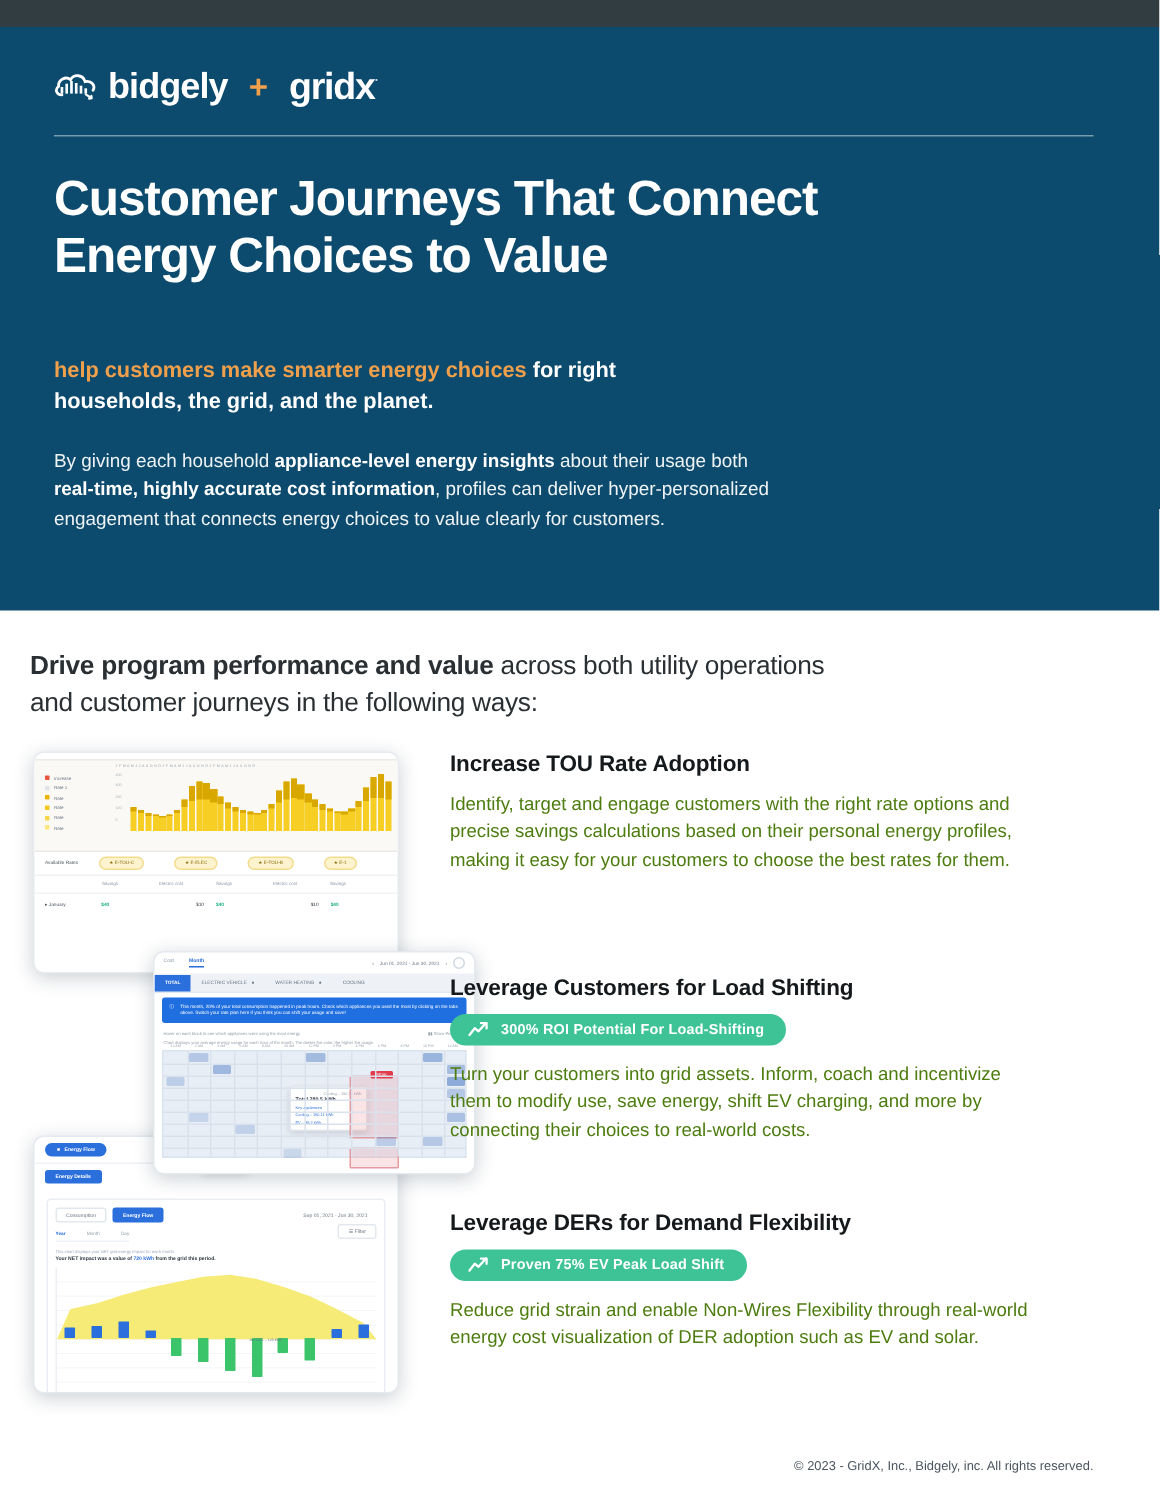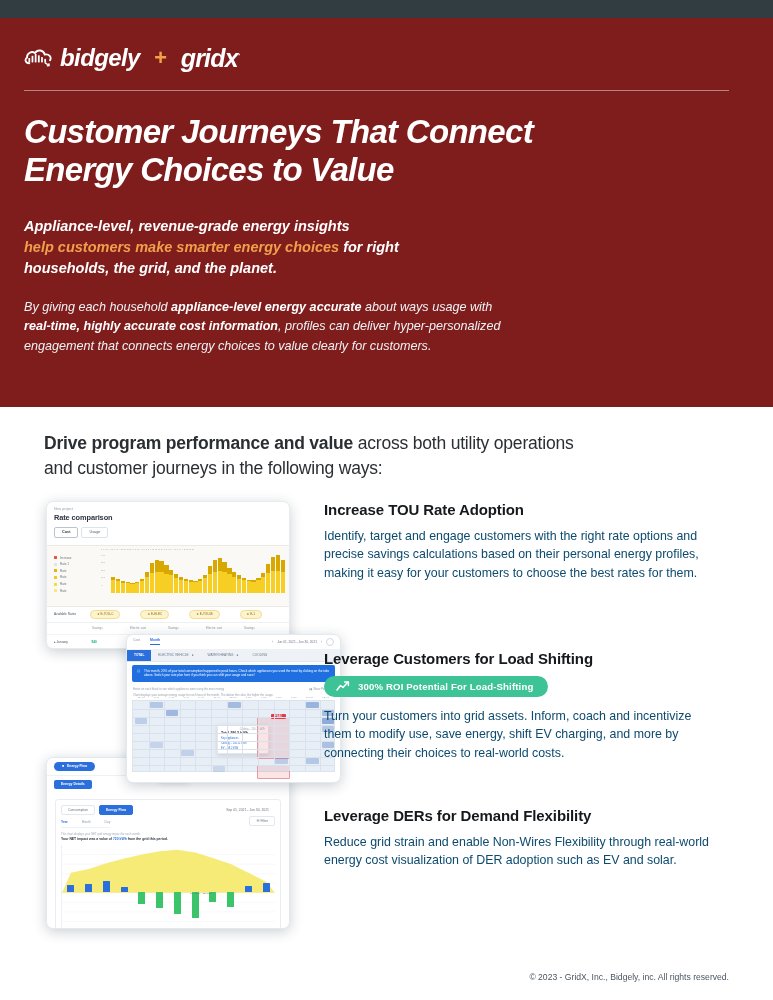--- a/index.html
+++ b/index.html
@@ -14,26 +14,25 @@
 
   
   .topbar {
     height: 18px;
     background: #323d42;
     width: 100%;
   }
 
   
   .hero {
-    background: #7f1d1d;
-    padding: 22px 44px 30px 24px;
+    background: #0c4a6e;
+    padding: 22px 44px 30px 36px;
     color: #ffffff;
     height: 389px;
     position: relative;
-    font-style: italic;
   }
 
   .logo-row {
     display: flex;
     align-items: center;
     gap: 9px;
     height: 36px;
     margin-bottom: 14px;
   }
   .logo-mark { width: 30px; height: 22px; display:block; }
@@ -89,21 +88,21 @@
     margin-top: 19px;
     font-size: 12.6px;
     line-height: 1.55;
     max-width: 492px;
     color: #eef3f5;
     font-weight: 400;
   }
   .hero-p b { font-weight: 700; color: #ffffff; }
 
   
-  .body-wrap { padding: 24px 44px 0 44px; }
+  .body-wrap { padding: 24px 44px 0 20px; }
 
   .lead {
     font-size: 17.5px;
     line-height: 1.42;
     color: #2a2f33;
     max-width: 530px;
     letter-spacing: -0.2px;
   }
   .lead b { font-weight: 700; }
 
@@ -140,21 +139,21 @@
     padding: 5px 15px 5px 12px;
     font-size: 9.6px;
     font-weight: 700;
     letter-spacing: 0.15px;
     margin-bottom: 10px;
   }
   .badge svg { display:block; }
   .feature p {
     font-size: 12.4px;
     line-height: 1.5;
-    color: #0c4a6e;
+    color: #4d7c0f;
     max-width: 395px;
   }
 
   
   .shot {
     position: absolute;
     background: #fff;
     border-radius: 7px;
     box-shadow: 0 3px 13px rgba(20,40,60,.22);
     overflow: hidden;
@@ -273,44 +272,36 @@
     <span class="logo-bidgely">bidgely</span>
     <span class="logo-plus">+</span>
     <span class="logo-gridx"><span>gridx</span><span class="logo-tm">·</span></span>
   </div>
 
   <div class="hr-line"></div>
 
   <h1 class="hero-title">Customer Journeys That Connect Energy Choices to Value</h1>
 
   <div class="hero-sub">
-    <span>Appliance-level, revenue-grade energy insights</span><br>
+    <br>
     <span class="accent">help customers make smarter energy choices</span><span> for right</span><br>
     <span>households, the grid, and the planet.</span>
   </div>
 
 
-  <p class="hero-p"><span>By giving each household </span><b>appliance-level energy accurate</b><span> about ways usage with </span><b>real-time, highly accurate cost information</b><span>, profiles can deliver hyper-personalized engagement that connects energy choices to value clearly for customers.</span></p>
+  <p class="hero-p"><span>By giving each household </span><b>appliance-level energy insights</b><span> about their usage both </span><b>real-time, highly accurate cost information</b><span>, profiles can deliver hyper-personalized engagement that connects energy choices to value clearly for customers.</span></p>
 </header>
 
 <div class="body-wrap">
 
   <p class="lead"><b>Drive program performance and value</b><span> across both utility operations and customer journeys in the following ways:</span></p>
 
   <div class="feature-region">
 
     <div class="shot" id="shot1">
-      <div class="s1-head">
-        <div class="s1-crumb">New project</div>
-        <div class="s1-title">Rate comparison</div>
-        <div class="s1-tabs">
-          <div class="s1-tab on">Cost</div>
-          <div class="s1-tab">Usage</div>
-        </div>
-      </div>
       <div class="s1-chartbox">
         <div class="s1-legend">
           <div class="s1-leg">
               <span class="s1-sw" style="background:#e8553c"></span>
               <span class="s1-legtxt">Increase</span>
             </div>
           <div class="s1-leg">
               <span class="s1-sw" style="background:#e0e4e8"></span>
               <span class="s1-legtxt">Rate 1</span>
             </div>
@@ -645,20 +636,27 @@
             <path d="M1 9 L4.5 4.5 L7 6.5 L12 1" fill="none" stroke="#fff" stroke-width="1.5" stroke-linecap="round" stroke-linejoin="round"></path>
             <path d="M8.6 1 L12.4 1 L12.4 4.6" fill="none" stroke="#fff" stroke-width="1.5" stroke-linecap="round" stroke-linejoin="round"></path>
           </svg>
           <span>300% ROI Potential For Load-Shifting</span>
         </div>
         <p>Turn your customers into grid assets. Inform, coach and incentivize them to modify use, save energy, shift EV charging, and more by connecting their choices to real-world costs.</p>
       </div>
 
       <div class="feature" style="top:306px;">
         <h3>Leverage DERs for Demand Flexibility</h3>
+        <div class="badge">
+          <svg width="14" height="10" viewBox="0 0 14 10">
+            <path d="M1 9 L4.5 4.5 L7 6.5 L12 1" fill="none" stroke="#fff" stroke-width="1.5" stroke-linecap="round" stroke-linejoin="round"></path>
+            <path d="M8.6 1 L12.4 1 L12.4 4.6" fill="none" stroke="#fff" stroke-width="1.5" stroke-linecap="round" stroke-linejoin="round"></path>
+          </svg>
+          <span>Proven 75% EV Peak Load Shift</span>
+        </div>
         <p>Reduce grid strain and enable Non-Wires Flexibility through real-world energy cost visualization of DER adoption such as EV and solar.</p>
       </div>
 
     </div>
   </div>
 </div>
 
 <div class="footer">© 2023 - GridX, Inc., Bidgely, inc. All rights reserved.</div>
 
 </body></html>

